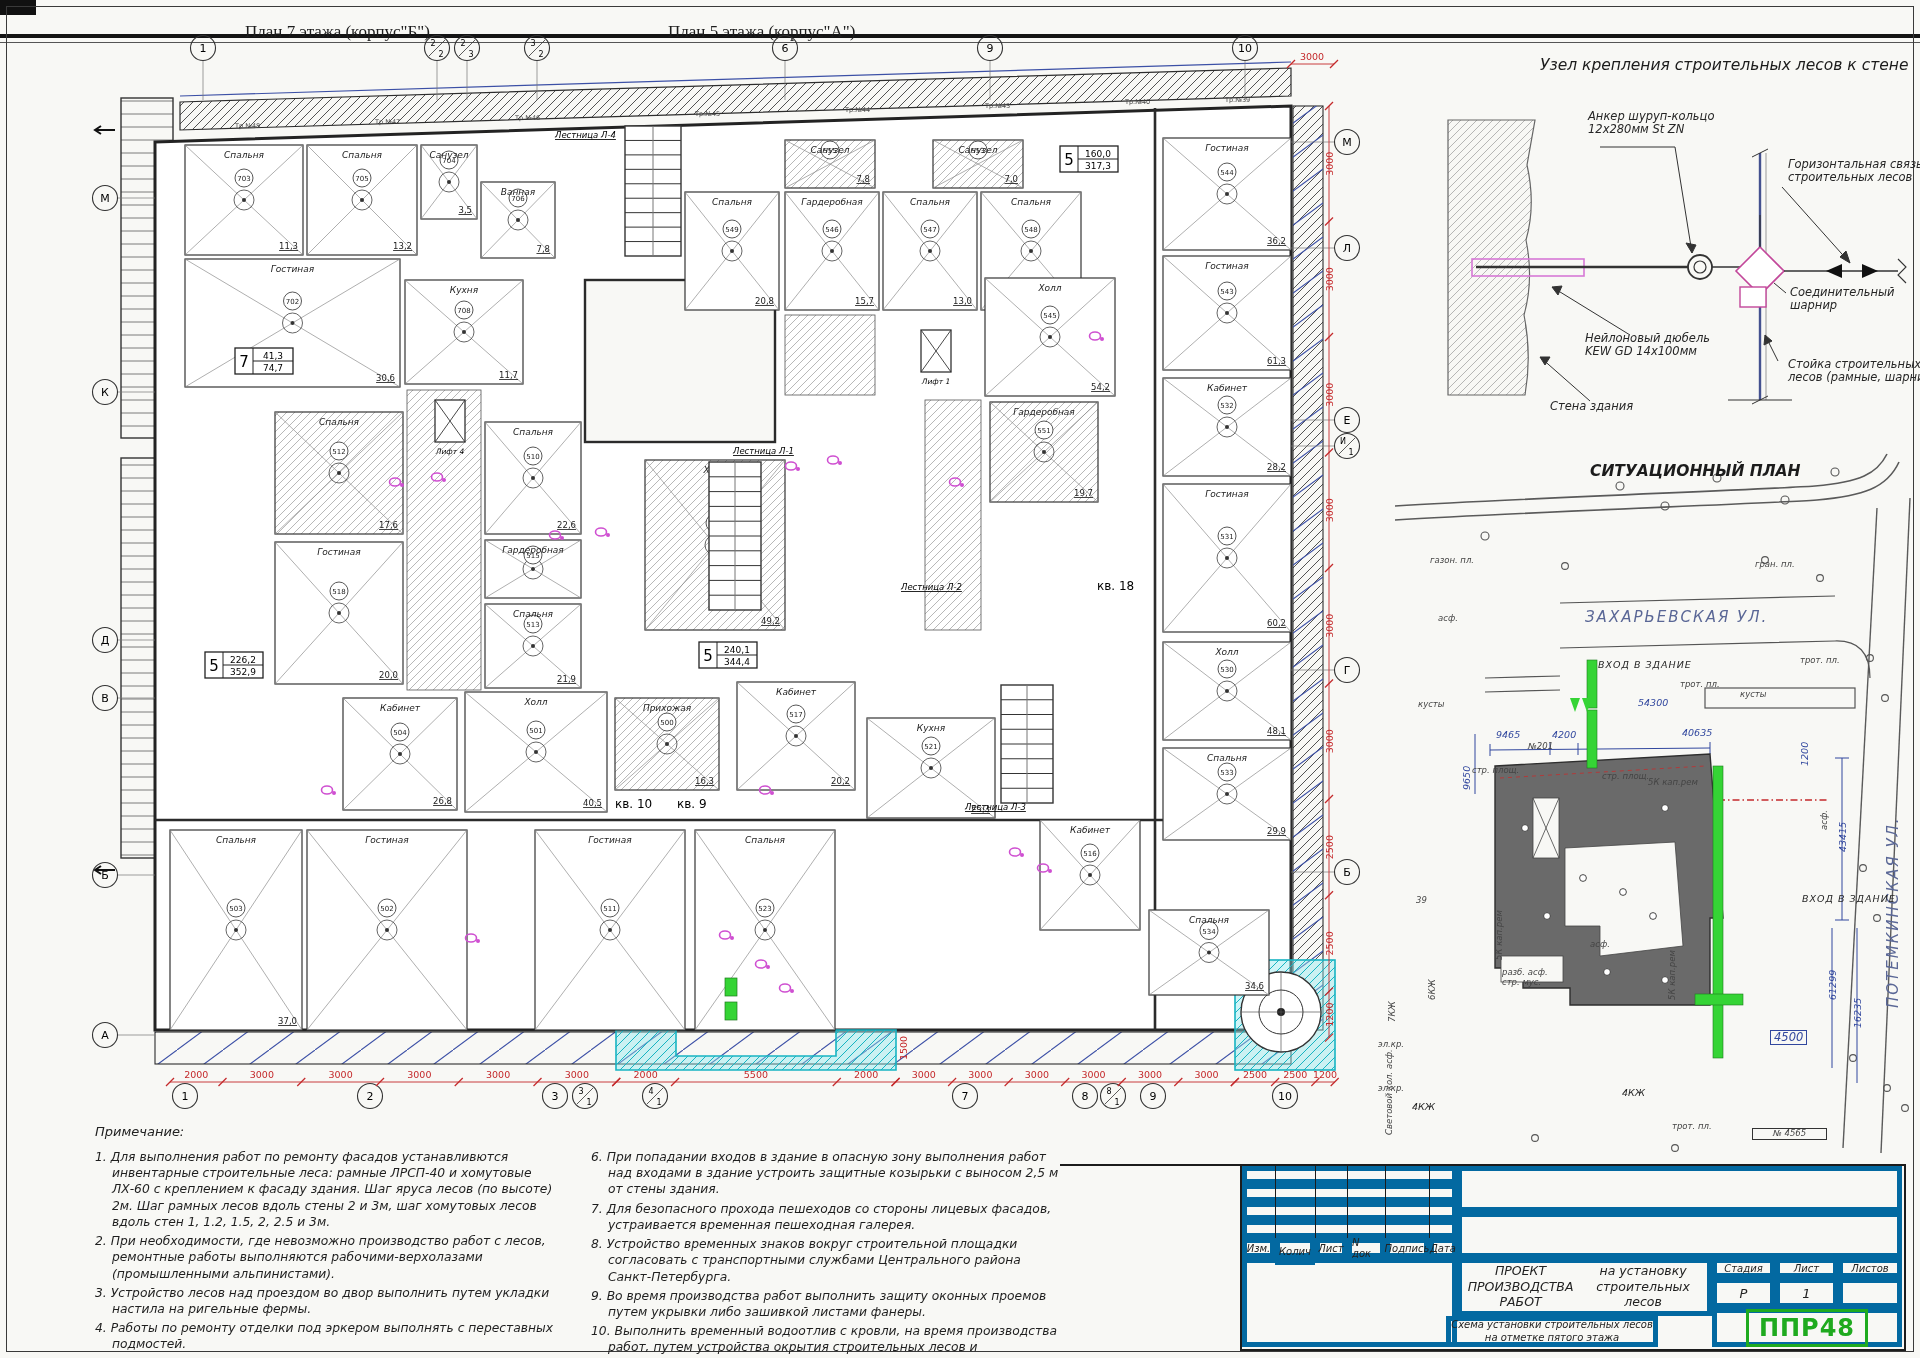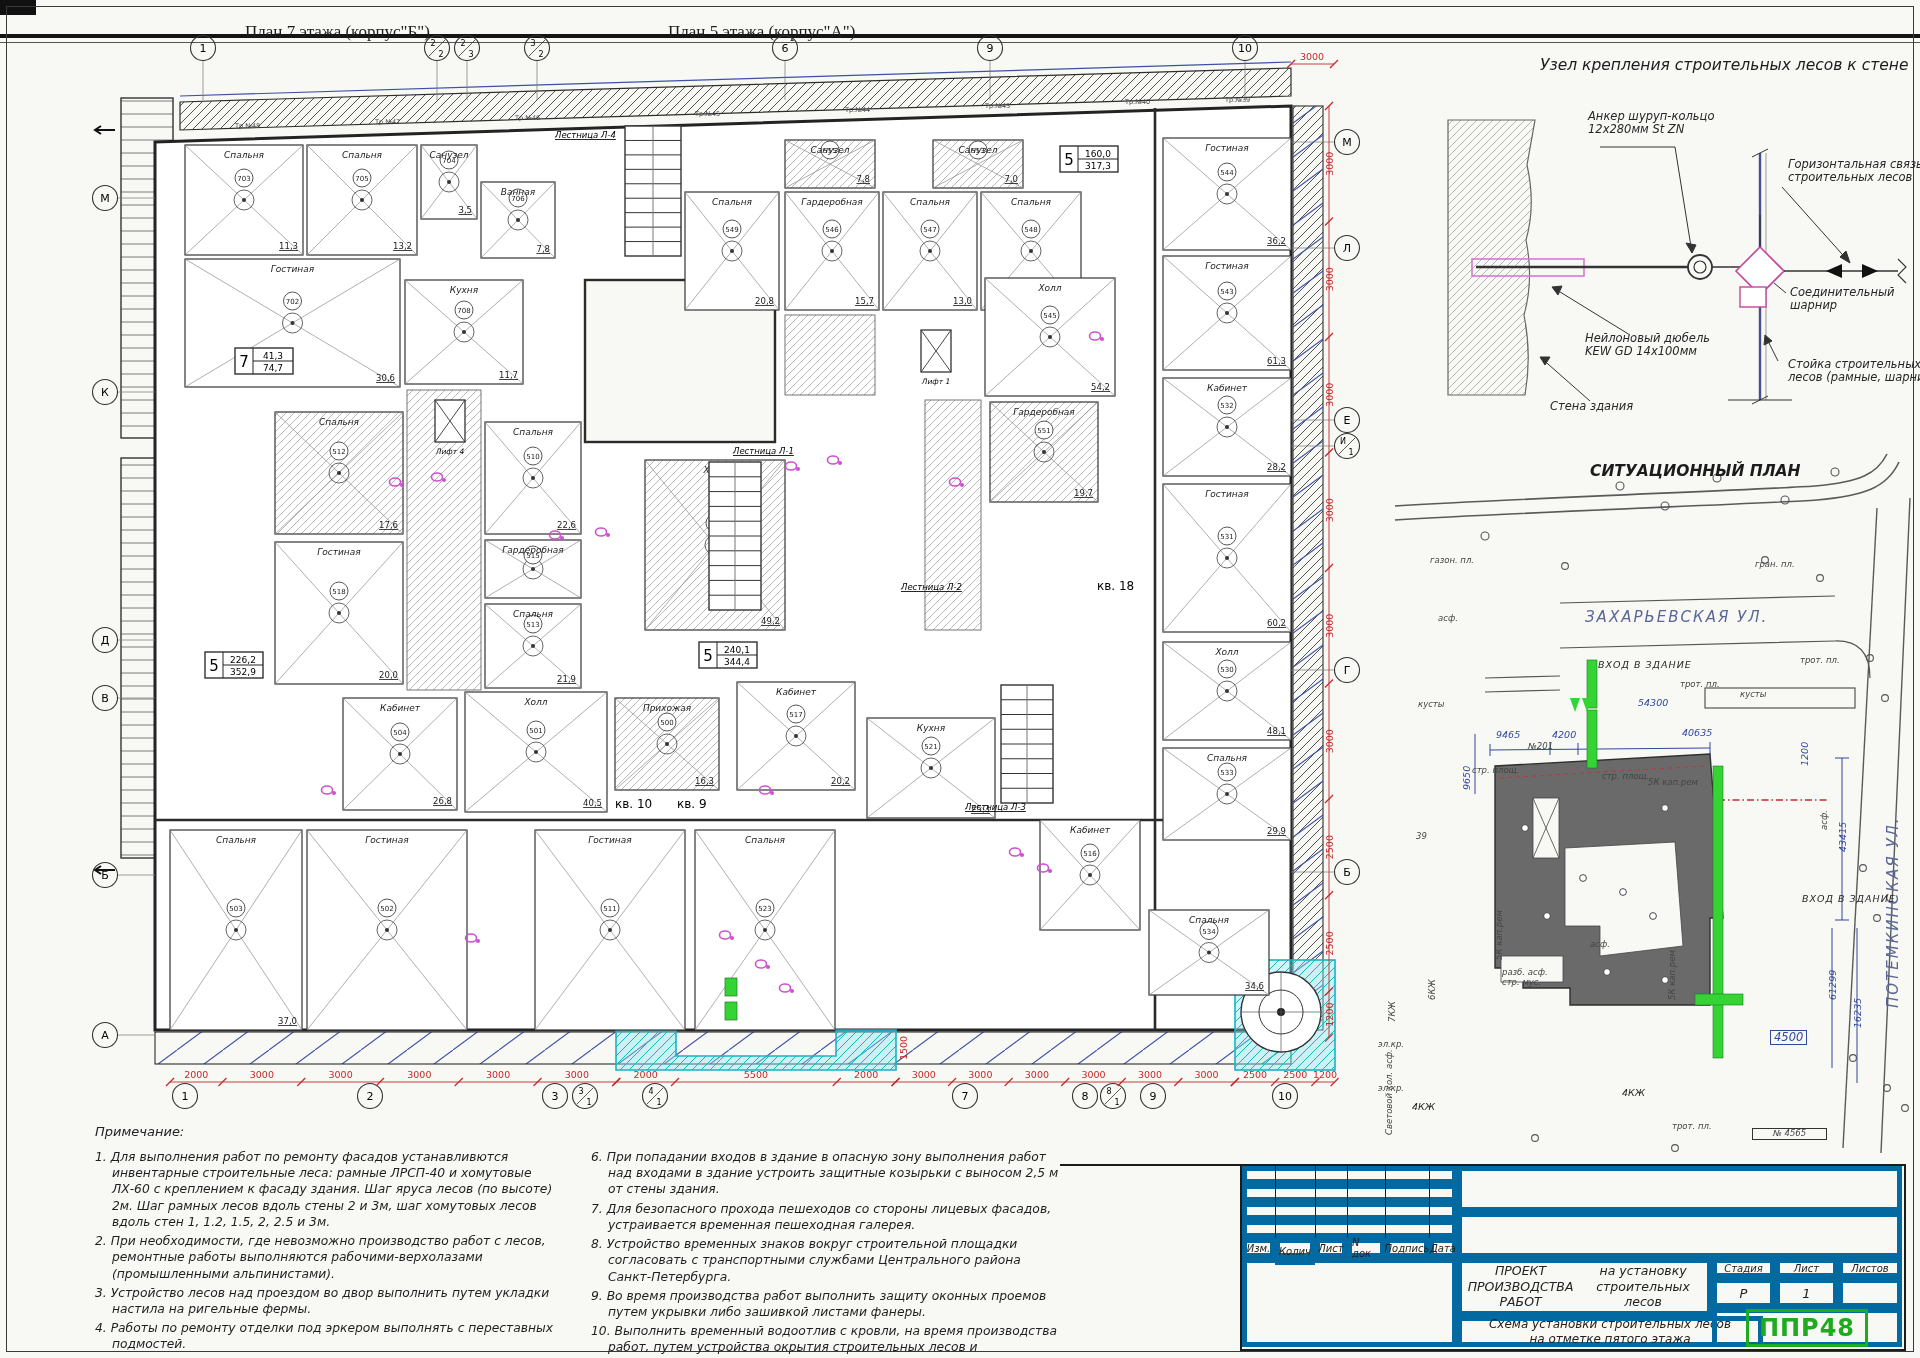--- a/index.html
+++ b/index.html
@@ -992,21 +992,21 @@
   <div class="lab tiny rot" style="left:1668px;top:1000px;"><span>5К</span> <span>кап.рем</span></div>
   <div class="lab tiny" style="left:1590px;top:940px;">асф.</div>
   <div class="lab tiny rot" style="left:1820px;top:830px;">асф.</div>
   <div class="lab blue small rot" style="left:1838px;top:852px;">43415</div>
   <div class="lab blue small rot" style="left:1828px;top:1000px;">61299</div>
   <div class="lab blue small rot" style="left:1853px;top:1028px;">16235</div>
   <div class="lab blue small rot" style="left:1800px;top:766px;">1200</div>
   <div class="lab small" style="left:1802px;top:894px;letter-spacing:1px;">ВХОД В ЗДАНИЕ</div>
   <div class="lab blue" style="left:1770px;top:1030px;border:1px solid #31479e;padding:0 3px;">4500</div>
   <div class="lab tiny rot" style="left:1428px;top:1000px;">6КЖ</div>
-  <div class="lab tiny" style="left:1416px;top:832px;">39</div>
+  <div class="lab tiny" style="left:1416px;top:896px;">39</div>
   <div class="lab tiny rot" style="left:1388px;top:1022px;">7КЖ</div>
   <div class="lab tiny" style="left:1378px;top:1040px;">эл.кр.</div>
   <div class="lab tiny" style="left:1378px;top:1084px;">эл.кр.</div>
   <div class="lab tiny rot" style="left:1385px;top:1135px;"><span>Световой кол.</span> <span>асф.</span></div>
   <div class="lab tiny" style="left:1502px;top:968px;">
       <div>разб. асф.</div>
       <div>стр. мус.</div>
     </div>
   <div class="lab small" style="left:1412px;top:1102px;">4КЖ</div>
   <div class="lab small" style="left:1622px;top:1088px;">4КЖ</div>
@@ -1055,21 +1055,21 @@
 
     <div class="cell" style="left:215px;top:0;width:445px;height:46px;"></div>
     <div class="cell" style="left:215px;top:46px;width:445px;height:46px;"></div>
 
     <div class="cell" style="left:0;top:92px;width:215px;height:89px;"></div>
 
     <div class="cell doc" style="left:215px;top:92px;width:255px;height:58px;display:flex;flex-direction:row;justify-content:center;">
       <div>ПРОЕКТ ПРОИЗВОДСТВА РАБОТ</div>
         <div>на установку строительных лесов</div>
     </div>
-    <div class="cell doc" style="left:215px;top:150px;width:306px;height:31px;display:flex;flex-direction:column;justify-content:center;font-size:12px;">
+    <div class="cell doc" style="left:204px;top:150px;width:212px;height:31px;display:flex;flex-direction:column;justify-content:center;font-size:10px;">
       <div>Схема установки строительных лесов</div>
         <div>на отметке пятого этажа</div>
     </div>
 
     <div class="cell hdr" style="left:470px;top:92px;width:63px;height:20px;">Стадия</div>
     <div class="cell hdr" style="left:533px;top:92px;width:63px;height:20px;">Лист</div>
     <div class="cell hdr" style="left:596px;top:92px;width:64px;height:20px;">Листов</div>
     <div class="cell val" style="left:470px;top:112px;width:63px;height:30px;">Р</div>
     <div class="cell val" style="left:533px;top:112px;width:63px;height:30px;">1</div>
     <div class="cell val" style="left:596px;top:112px;width:64px;height:30px;"></div>

